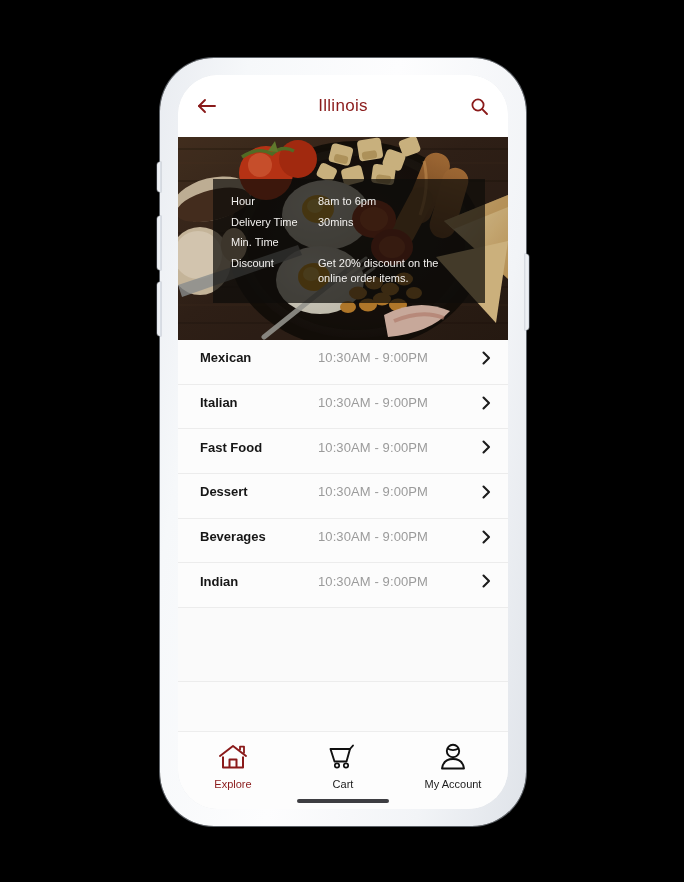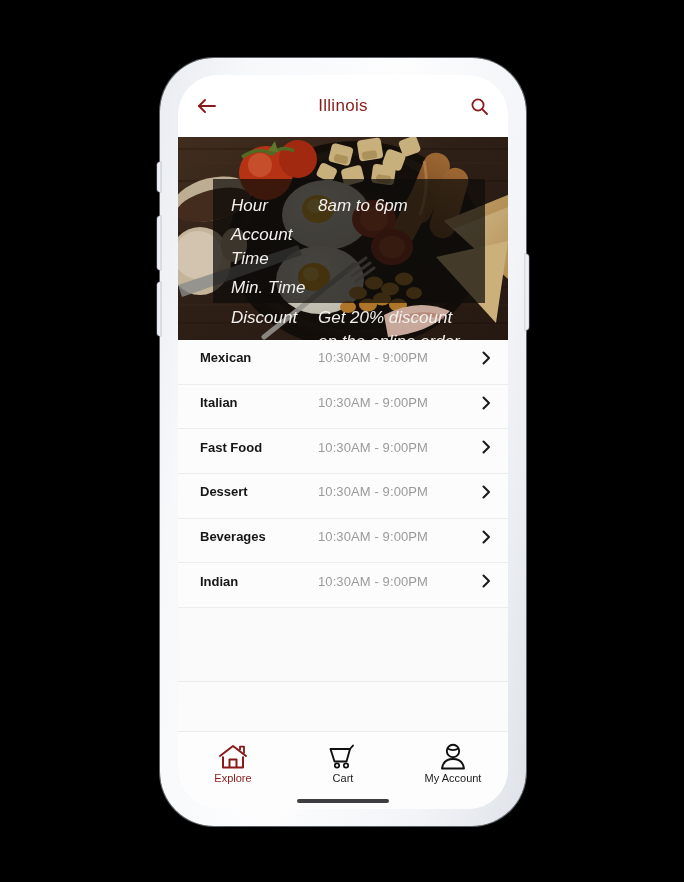--- a/index.html
+++ b/index.html
@@ -136,25 +136,24 @@
     position: absolute;
     left: 35px;
     top: 42px;
     right: 23px;
     height: 124px;
     background: rgba(14,12,10,0.72);
     padding: 15px 0 0 18px;
   }
   .info-row {
     display: flex;
-    font-size: 17px;
+    font-size: 11px;
     line-height: 1.42;
     color: #f2f0ee;
     margin-bottom: 5px;
-    font-style: italic;
   }
   .info-label { width: 87px; flex: 0 0 87px; }
   .info-value { flex: 1; padding-right: 20px; }
 
   
   .cat-list {
     flex: 1 1 auto;
     background: #fbfbfb;
     overflow: hidden;
   }
@@ -200,20 +199,21 @@
     border-top: 1px solid #ededed;
     display: flex;
     align-items: flex-start;
     padding-top: 10px;
   }
   .tab-item {
     flex: 1;
     display: flex;
     flex-direction: column;
     align-items: center;
+    gap: 6px;
     cursor: pointer;
   }
   .tab-ico { height: 30px; display: flex; align-items: center; justify-content: center; }
   .tab-label { font-size: 11px; color: #1c1c1c; }
   .tab-item.active .tab-label { color: #8a1a1a; }
 </style>
 </head>
 <body>
 
 <div id="stage">
@@ -381,21 +381,22 @@
 
             <rect width="330" height="203" fill="#000" opacity="0.12"></rect>
           </svg>
 
           <div class="hero-overlay-panel">
             <div class="info-row">
               <div class="info-label">Hour</div>
               <div class="info-value">8am to 6pm</div>
             </div>
             <div class="info-row">
-              <div class="info-label">Account Time</div>
+              <div class="info-label">Delivery Time</div>
+              <div class="info-value">30mins</div>
             </div>
             <div class="info-row">
               <div class="info-label">Min. Time</div>
             </div>
             <div class="info-row">
               <div class="info-label">Discount</div>
               <div class="info-value">Get 20% discount on the online order items.</div>
             </div>
           </div>
         </div>

